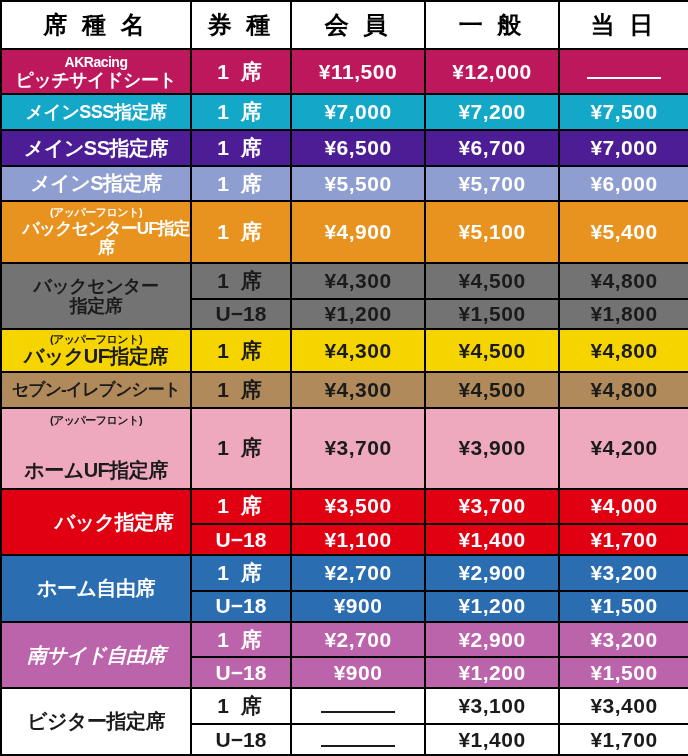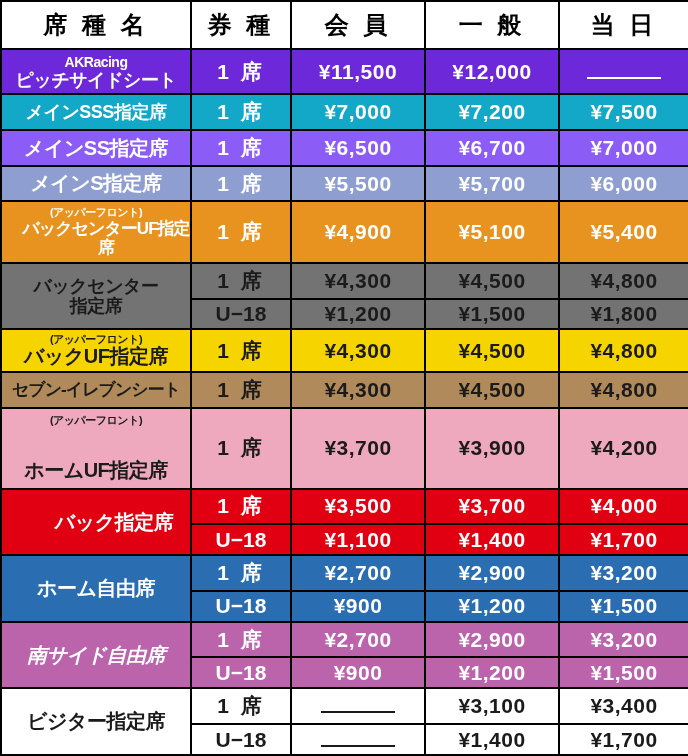--- a/index.html
+++ b/index.html
@@ -83,23 +83,23 @@
     font-size: 21px;
     text-align: center;
   }
   .dash span {
     display: inline-block;
     width: 74px;
     border-bottom: 2px solid currentColor;
     height: 11px;
   }
   
-  .row-pitch td   { background: #6d28d9; color: #ffffff; }
+  .row-pitch td   { background: #be185d; color: #ffffff; }
   .row-sss td     { background: #14a8c8; color: #ffffff; }
-  .row-ss td      { background: #8b5cf6; color: #ffffff; }
+  .row-ss td      { background: #4c1d95; color: #ffffff; }
   .row-s td       { background: #8e9ed0; color: #ffffff; }
   .row-buf td     { background: #e89320; color: #ffffff; }
   .row-bc td      { background: #737373; color: #1b1b1b; }
   .row-backuf td  { background: #f5d400; color: #1b1b1b; }
   .row-711 td     { background: #b08a5a; color: #1b1b1b; margin-left: 13px; }
   .row-homeuf td  { background: #efa9bf; color: #1b1b1b; }
   .row-back td    { background: #e00012; color: #ffffff; }
   .row-homefree td{ background: #2a6db0; color: #ffffff; }
   .row-south td   { background: #bb63ab; color: #ffffff; }
   .row-visitor td { background: #ffffff; color: #1b1b1b; }

